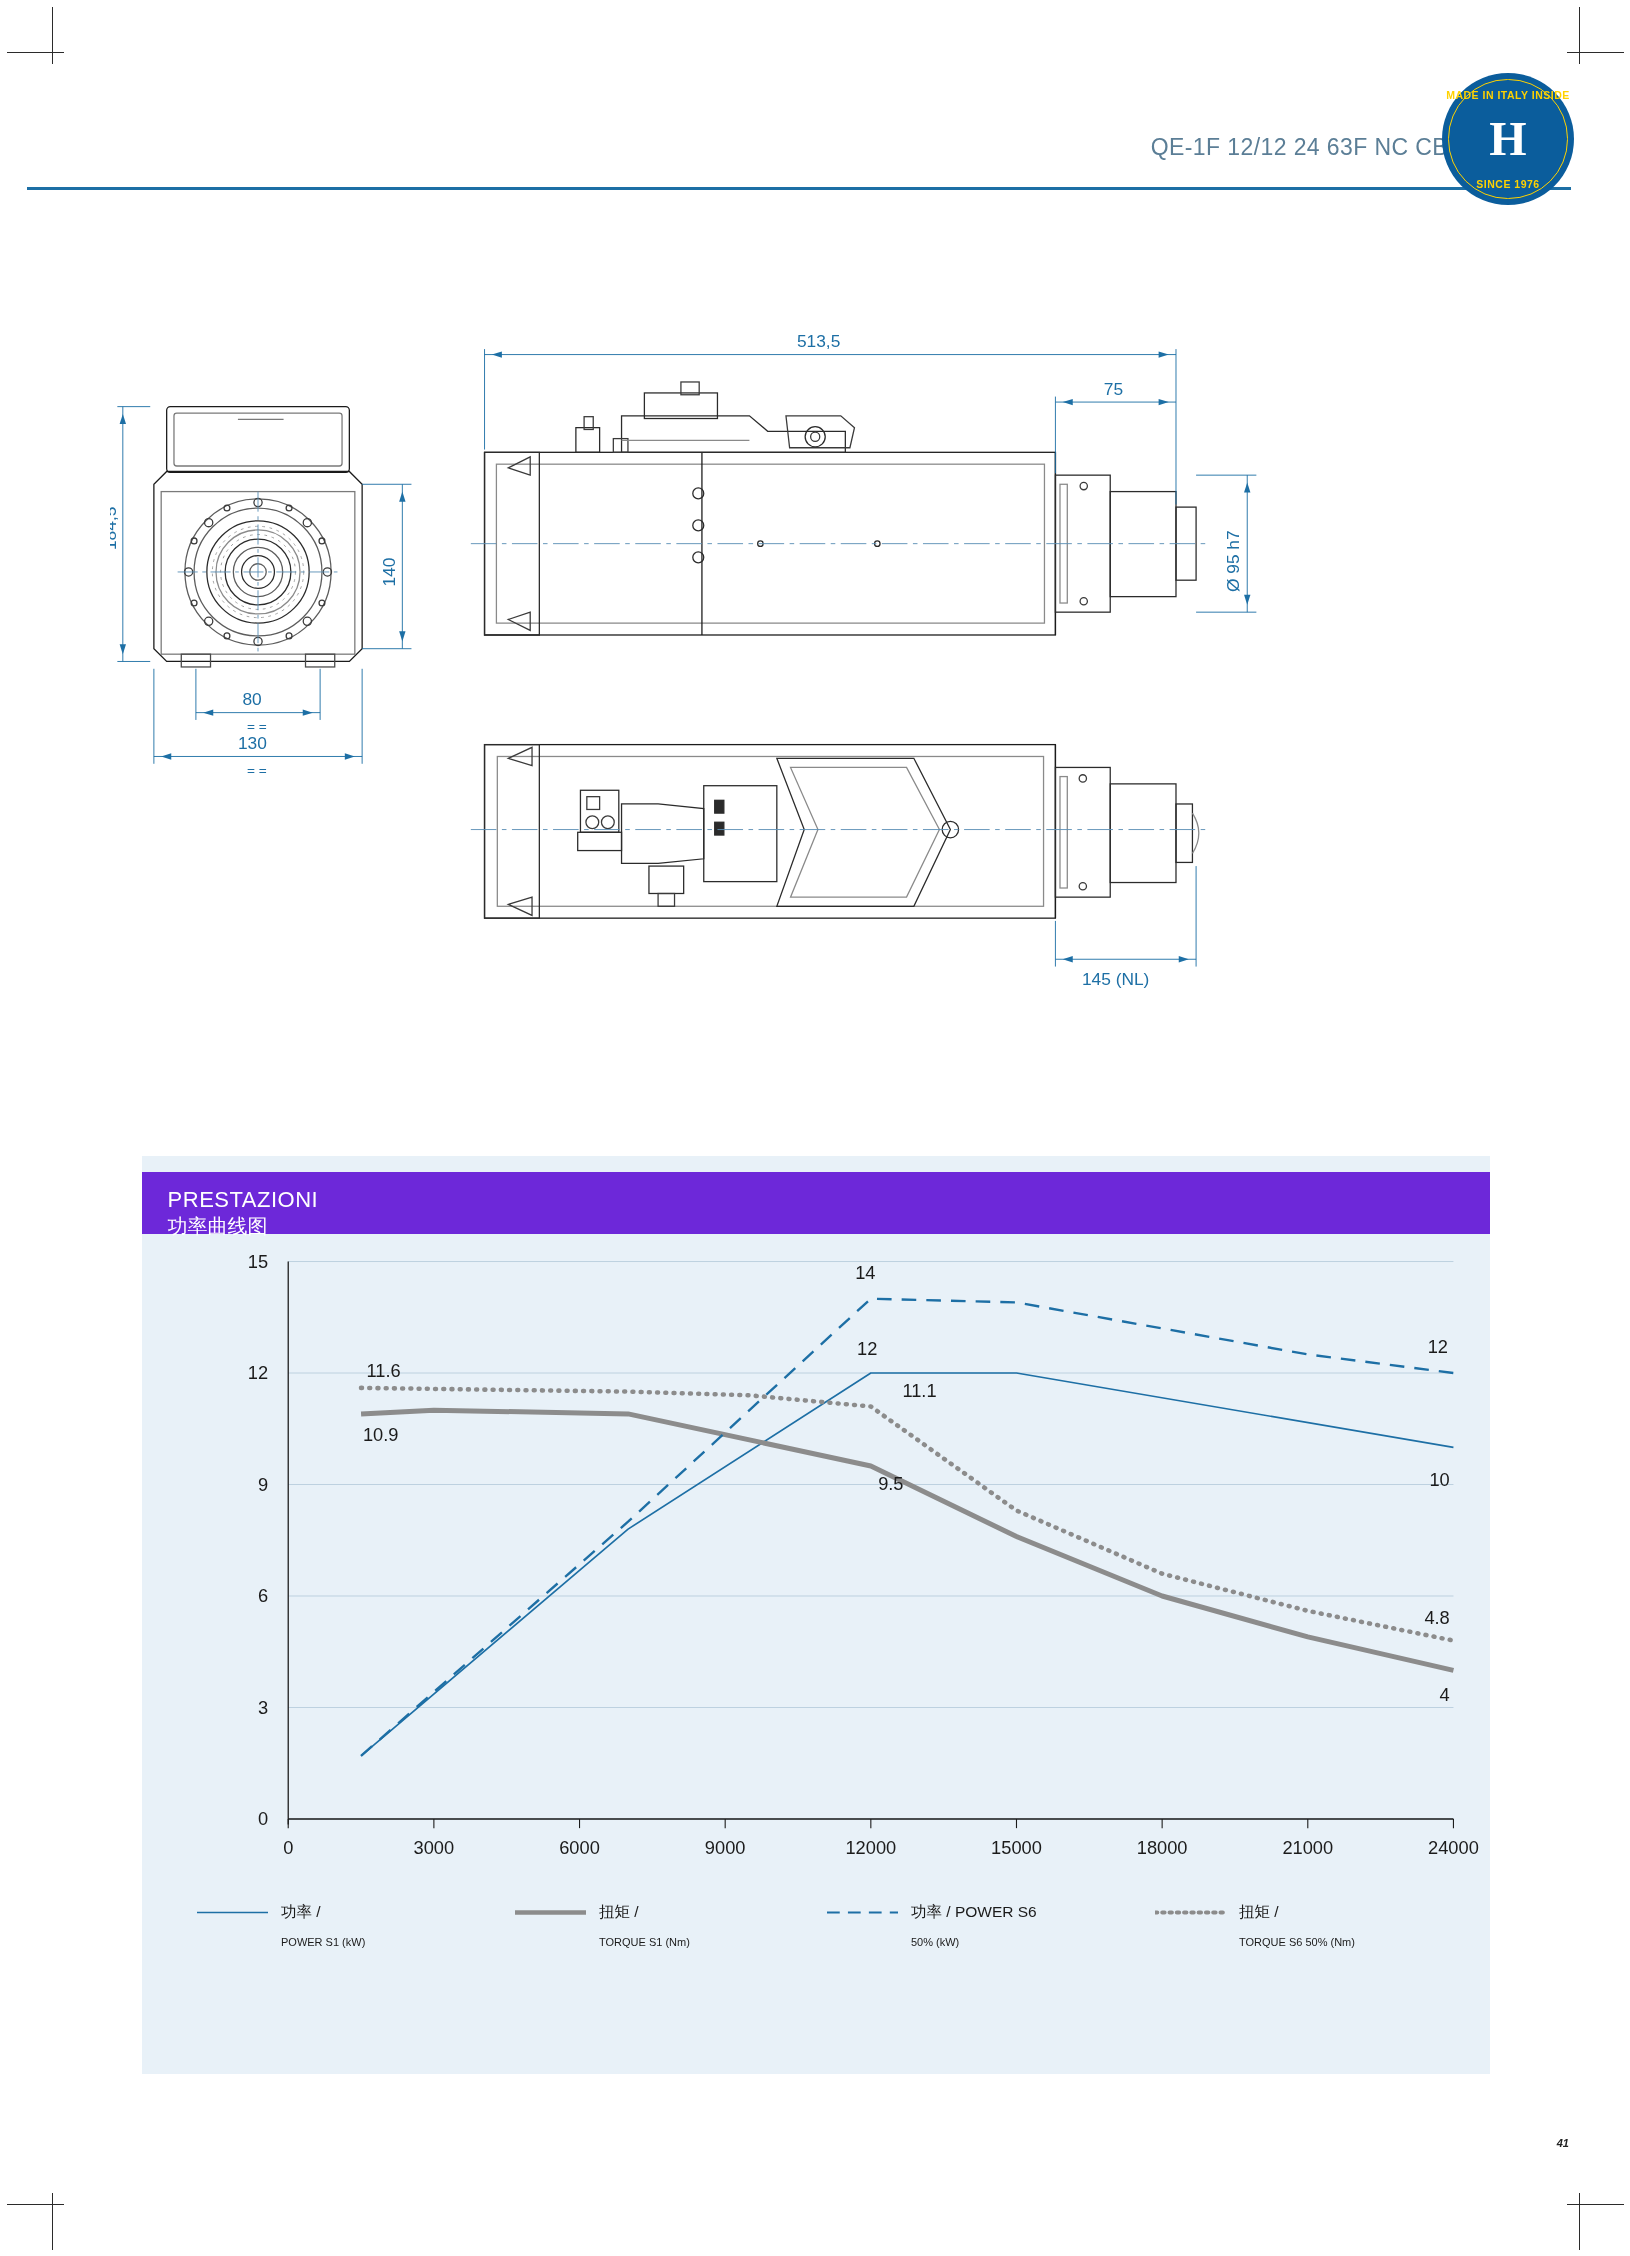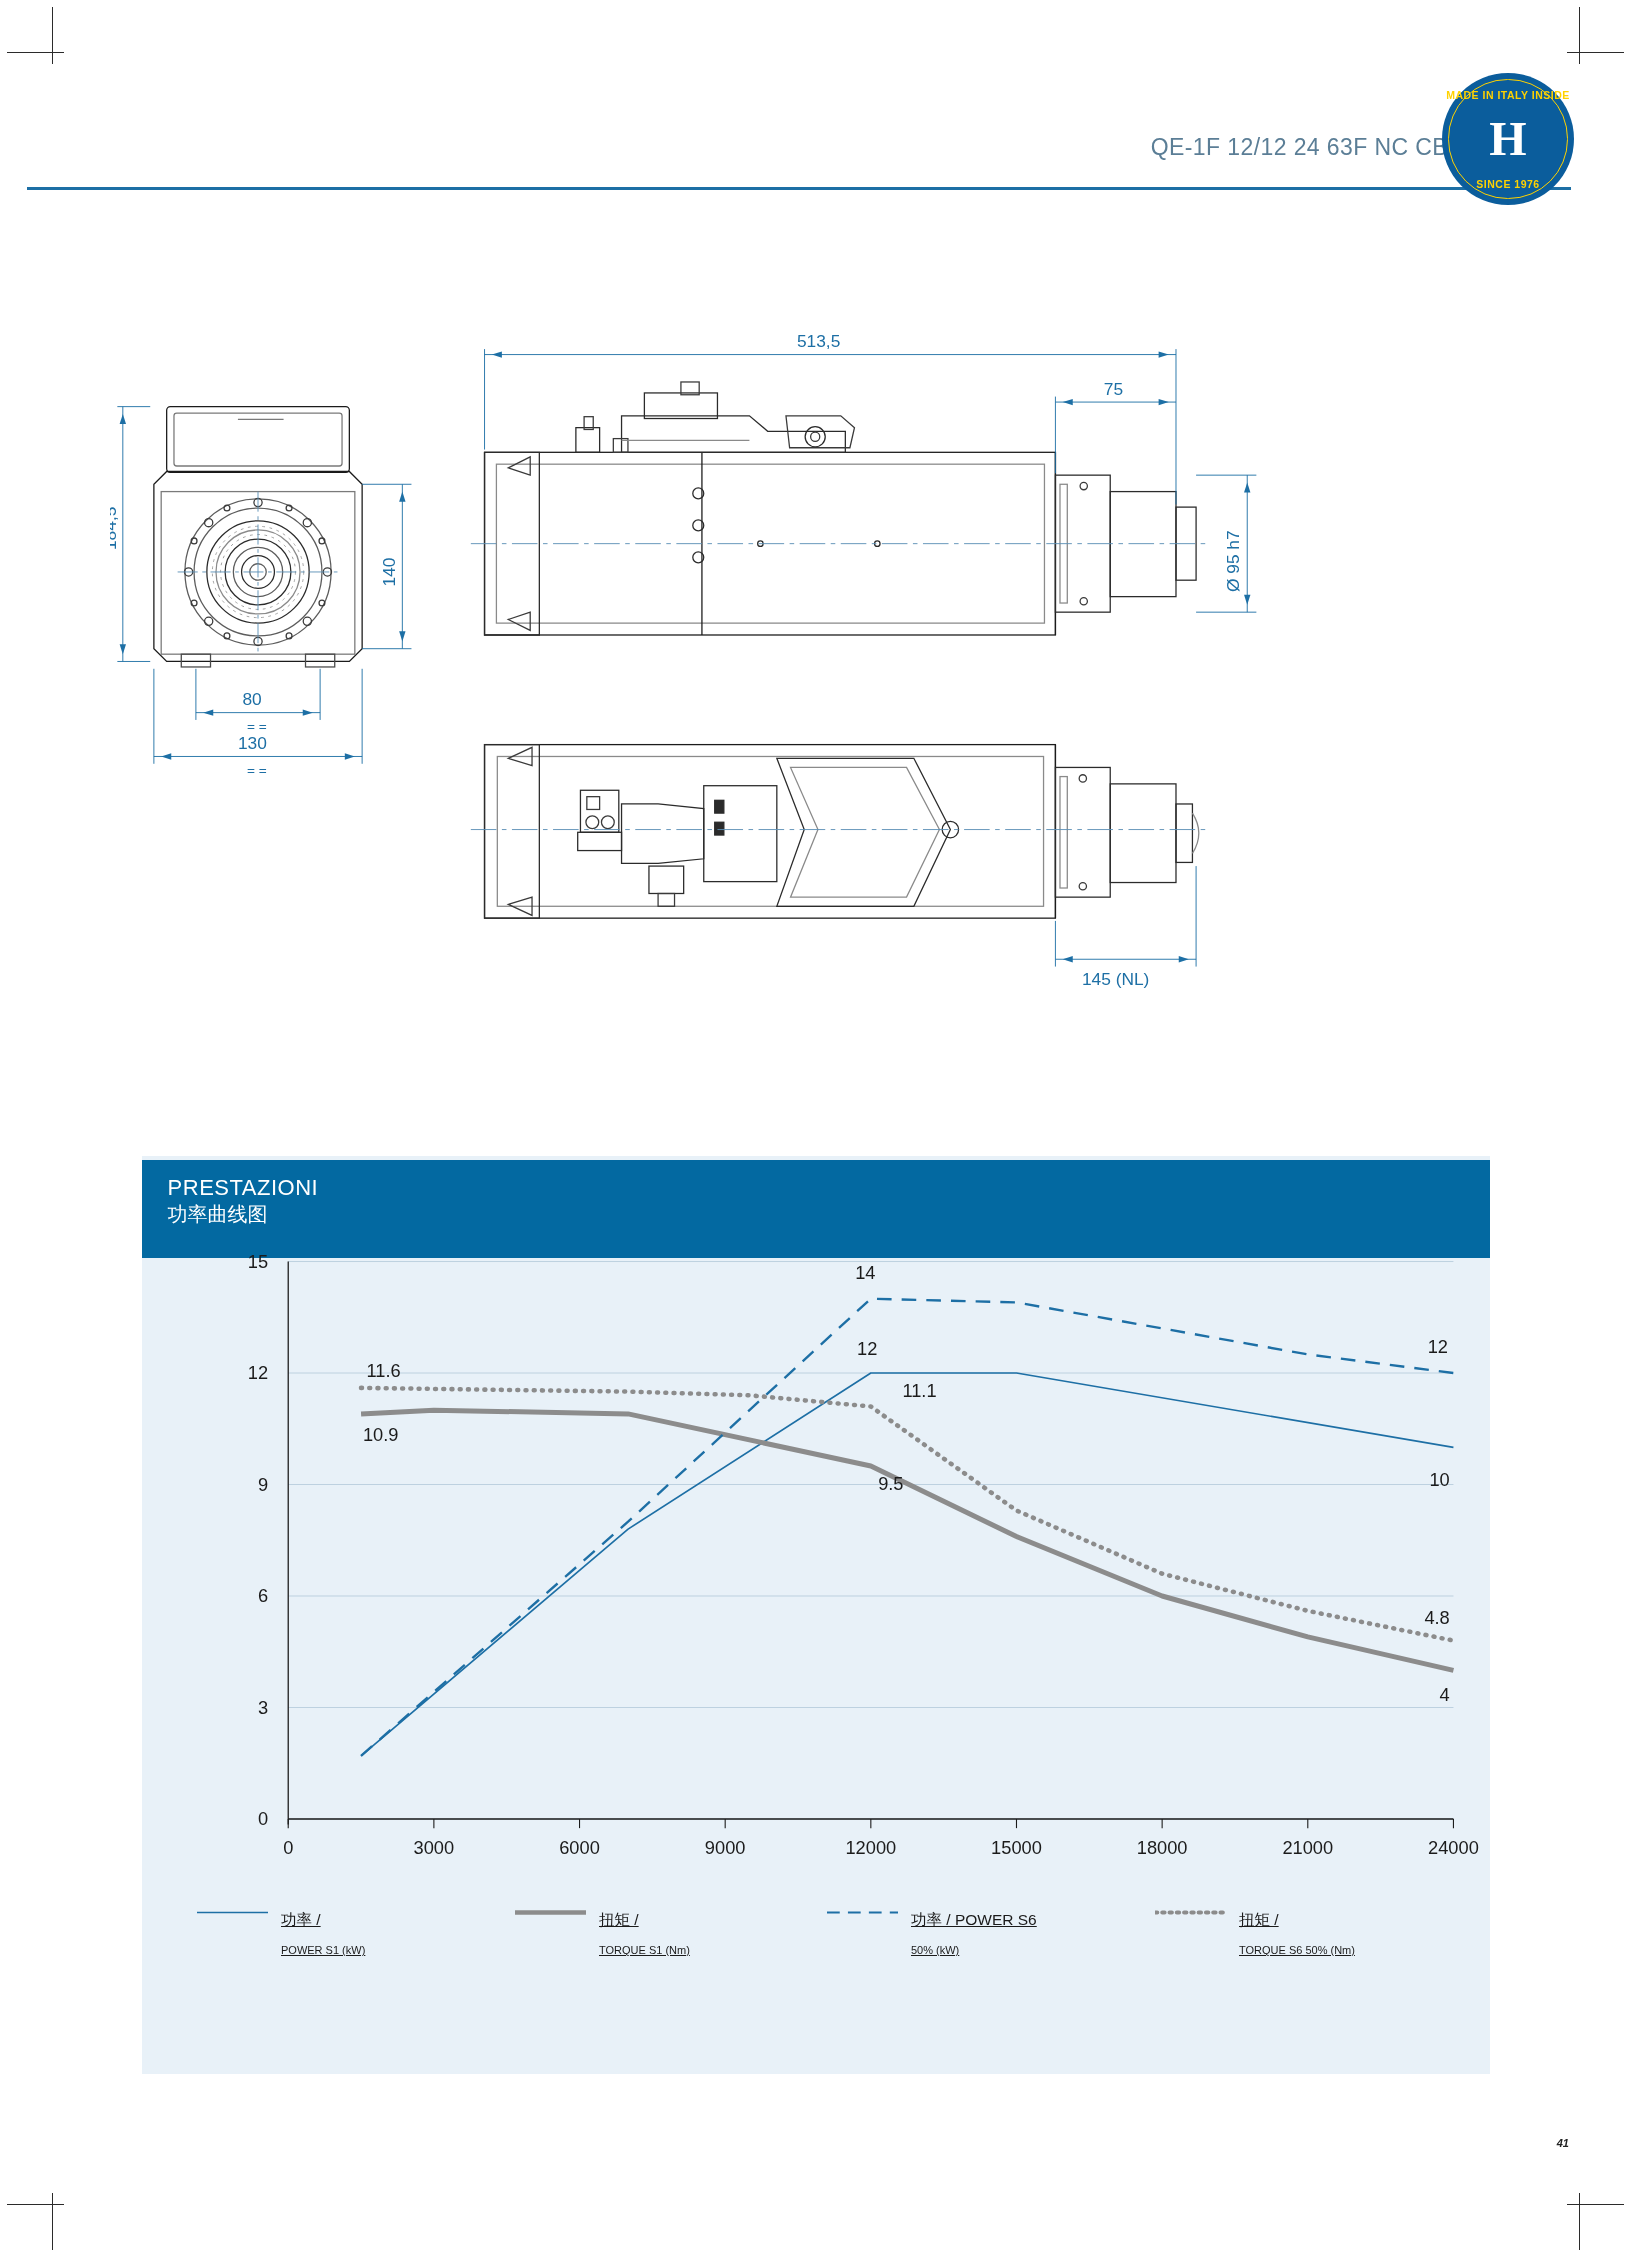--- a/index.html
+++ b/index.html
@@ -22,32 +22,32 @@
   #seal .top-arc, #seal .bot-arc{position:absolute;left:0;right:0;text-align:center;font-size:10.5px;font-weight:bold;letter-spacing:0.5px;color:#ffd200;}
   #seal .top-arc{top:16.4px;}
   #seal .bot-arc{bottom:14.6px;}
 
   
   #drawings{position:absolute;left:110px;top:329px;width:1425px;height:749px;}
   #drawings svg{display:block;}
 
   
   #perf{position:absolute;left:142px;top:1156px;width:1348px;height:918px;background:#e8f1f8;}
-  #perf-head{position:absolute;left:0;top:4px;width:100%;height:98px;background:#0369a1;color:#fff;}
+  #perf-head{position:absolute;left:0;top:16px;width:100%;height:62px;background:#6d28d9;color:#fff;}
   #perf-head .t1{position:absolute;left:25.6px;top:14.6px;font-size:22px;letter-spacing:0.5px;}
   #perf-head .t2{position:absolute;left:25.6px;top:41px;font-size:20px;}
 
   #chart-area{position:absolute;left:0;top:78px;width:100%;height:841px;}
   #chart-svg{position:absolute;left:0;top:0;}
 
   
   #legend{position:absolute;left:55px;top:658px;width:1261px;height:82px;}
   .leg{position:absolute;top:0;width:302px;}
   .leg .swatch{position:absolute;left:0;top:12.8px;width:71px;height:11px;}
-  .leg .txt{position:absolute;left:84px;top:16px;font-size:15.5px;line-height:23px;color:#1b1b1b;white-space:nowrap;text-decoration:underline;}
+  .leg .txt{position:absolute;left:84px;top:8px;font-size:15.5px;line-height:23px;color:#1b1b1b;white-space:nowrap;}
   .leg .txt .l2{font-size:11px;margin-top:8px;}
 
   #page-num{position:absolute;right:62px;bottom:108px;font-size:11px;font-weight:bold;color:#222;font-style:italic;}
 </style>
 </head>
 <body>
 
 <div class="crop v" style="left:52px;top:7.3px;height:57px;"></div>
 <div class="crop h" style="left:7.3px;top:52px;width:57px;"></div>
 <div class="crop v" style="left:1579px;top:7.3px;height:57px;"></div>

